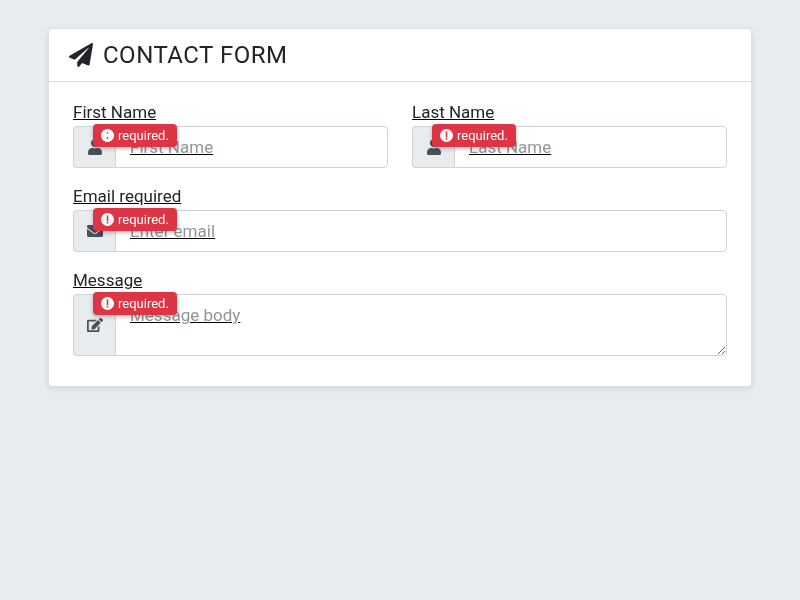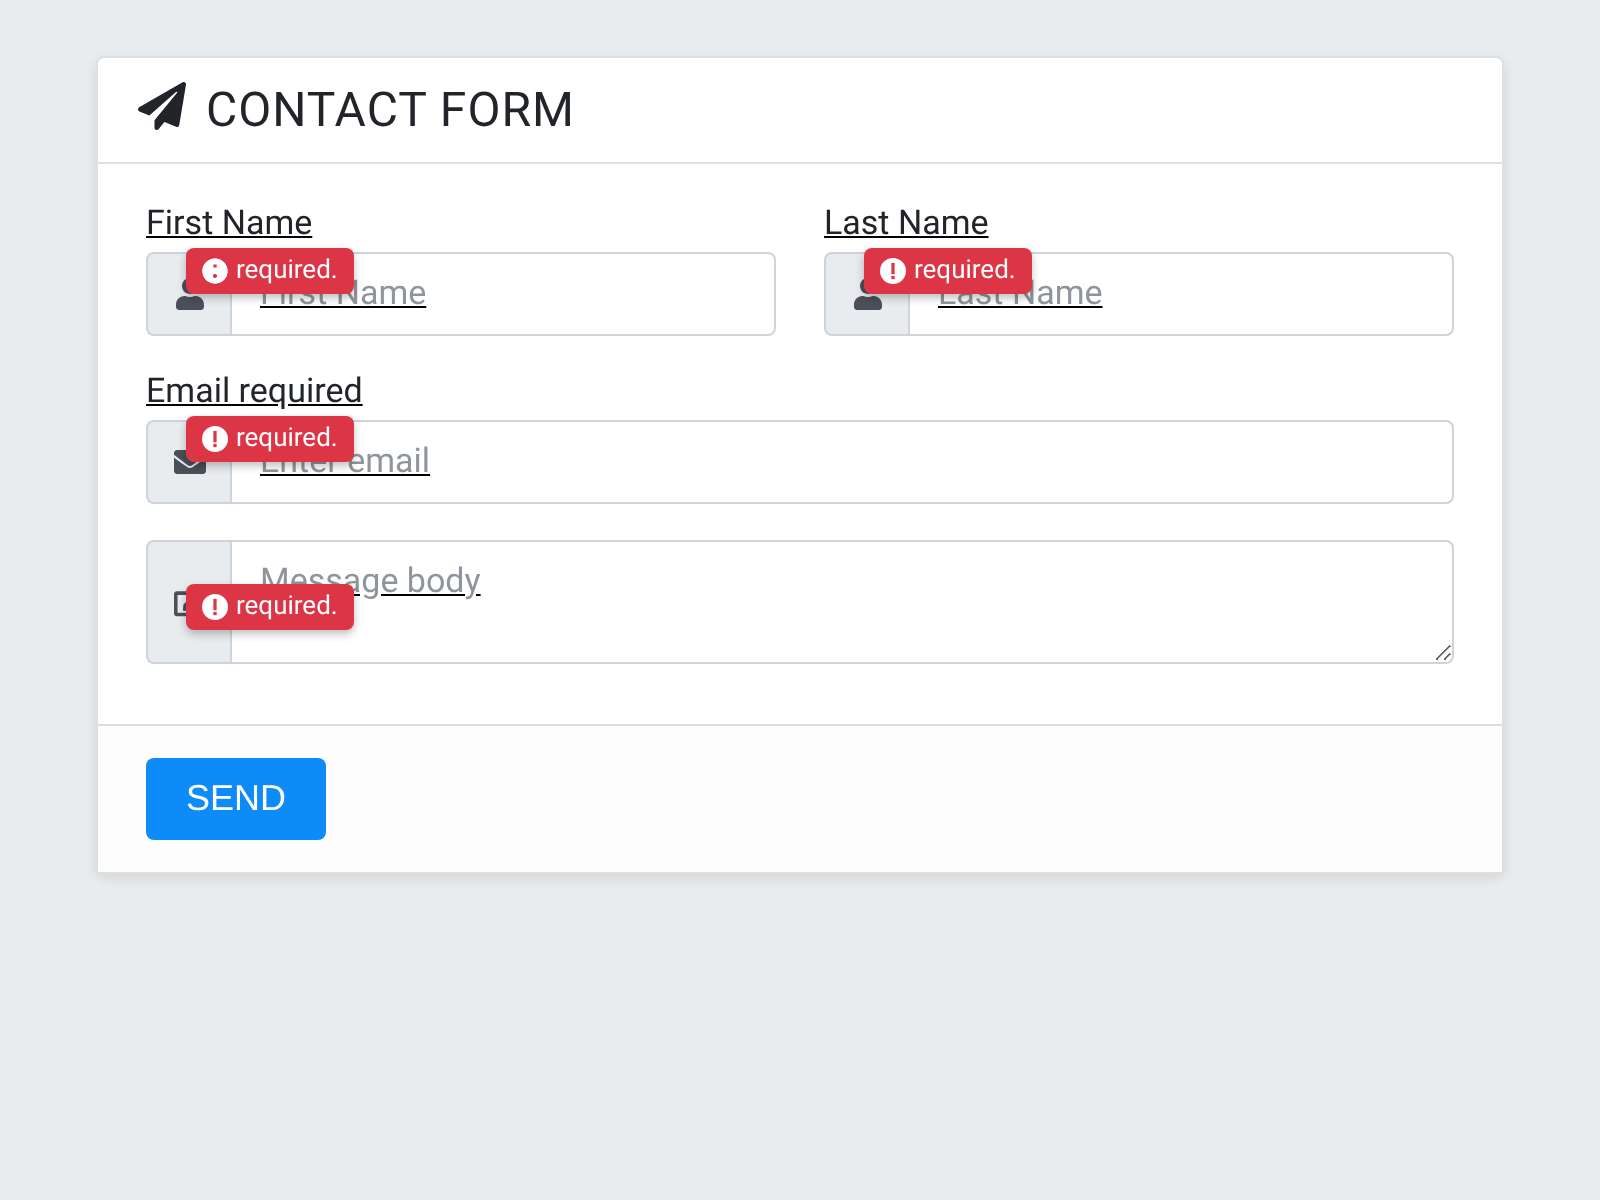--- a/index.html
+++ b/index.html
@@ -13,20 +13,21 @@
 .card {
   background: #fff;
   border: 1px solid rgba(0,0,0,.125);
   border-radius: 4px;
   box-shadow: 0 2px 6px rgba(0,0,0,0.1);
 }
 .card-header {
   padding: 12px 20px;
   border-bottom: 1px solid rgba(0,0,0,.125);
   display: flex;
+  align-items: center;
   gap: 10px;
 }
 .card-header .title {
   font-size: 24px;
   font-weight: 400;
   color: #212529;
   letter-spacing: 0.5px;
 }
 .card-body {
   padding: 20px 24px 12px 24px;
@@ -186,20 +187,21 @@
         <div class="prepend">
           <svg width="16" height="16" viewBox="0 0 512 512" fill="#495057">
               <path d="M502.3 190.8c3.9-3.1 9.7-.2 9.7 4.7V400c0 26.5-21.5 48-48 48H48c-26.5 0-48-21.5-48-48V195.6c0-5 5.7-7.8 9.7-4.7 22.4 17.4 52.1 39.5 154.1 113.6 21.1 15.4 56.7 47.8 92.2 47.6 35.7.3 72-32.8 92.3-47.6 102-74.1 131.6-96.3 154-113.7zM256 320c23.2.4 56.6-29.2 73.4-41.4 132.7-96.3 142.8-104.7 173.4-128.7 5.8-4.5 9.2-11.5 9.2-18.9v-19c0-26.5-21.5-48-48-48H48C21.5 64 0 85.5 0 112v19c0 7.4 3.4 14.3 9.2 18.9 30.6 23.9 40.7 32.4 173.4 128.7 16.8 12.2 50.2 41.8 73.4 41.4z"></path>
             </svg>
         </div>
         <input class="input" placeholder="Enter email" style="">
       </div>
     </div>
 
     <div class="form-group">
+      <label class="label">Message</label>
       <div class="badge">
         <span>
           <svg width="13" height="13" viewBox="0 0 16 16" fill="#fff">
               <circle cx="8" cy="8" r="8"></circle>
               <rect x="7" y="3" width="2" height="7" fill="#dc3545"></rect>
               <rect x="7" y="11" width="2" height="2" fill="#dc3545"></rect>
             </svg>
         </span>
         <span>required.</span>
       </div>
@@ -208,16 +210,13 @@
           <svg width="16" height="16" viewBox="0 0 576 512" fill="#495057">
               <path d="M402.6 83.2l90.2 90.2c3.8 3.8 3.8 10 0 13.8L274.4 405.6l-92.8 10.3c-12.4 1.4-22.9-9.1-21.5-21.5l10.3-92.8L388.8 83.2c3.8-3.8 10-3.8 13.8 0zm162-22.9l-48.8-48.8c-15.2-15.2-39.9-15.2-55.2 0l-35.4 35.4c-3.8 3.8-3.8 10 0 13.8l90.2 90.2c3.8 3.8 10 3.8 13.8 0l35.4-35.4c15.2-15.3 15.2-40 0-55.2zM384 346.2V448H64V128h229.8c3.2 0 6.2-1.3 8.5-3.5l40-40c7.6-7.6 2.2-20.5-8.5-20.5H48C21.5 64 0 85.5 0 112v352c0 26.5 21.5 48 48 48h352c26.5 0 48-21.5 48-48V306.2c0-10.7-12.9-16-20.5-8.5l-40 40c-2.2 2.3-3.5 5.3-3.5 8.5z"></path>
             </svg>
         </div>
         <textarea class="textarea" placeholder="Message body" style=""></textarea>
       </div>
     </div>
 
   </div>
 
-  <div class="card-footer">
-    <button class="btn">SEND</button>
-  </div>
 </div>
 
 </body></html>

